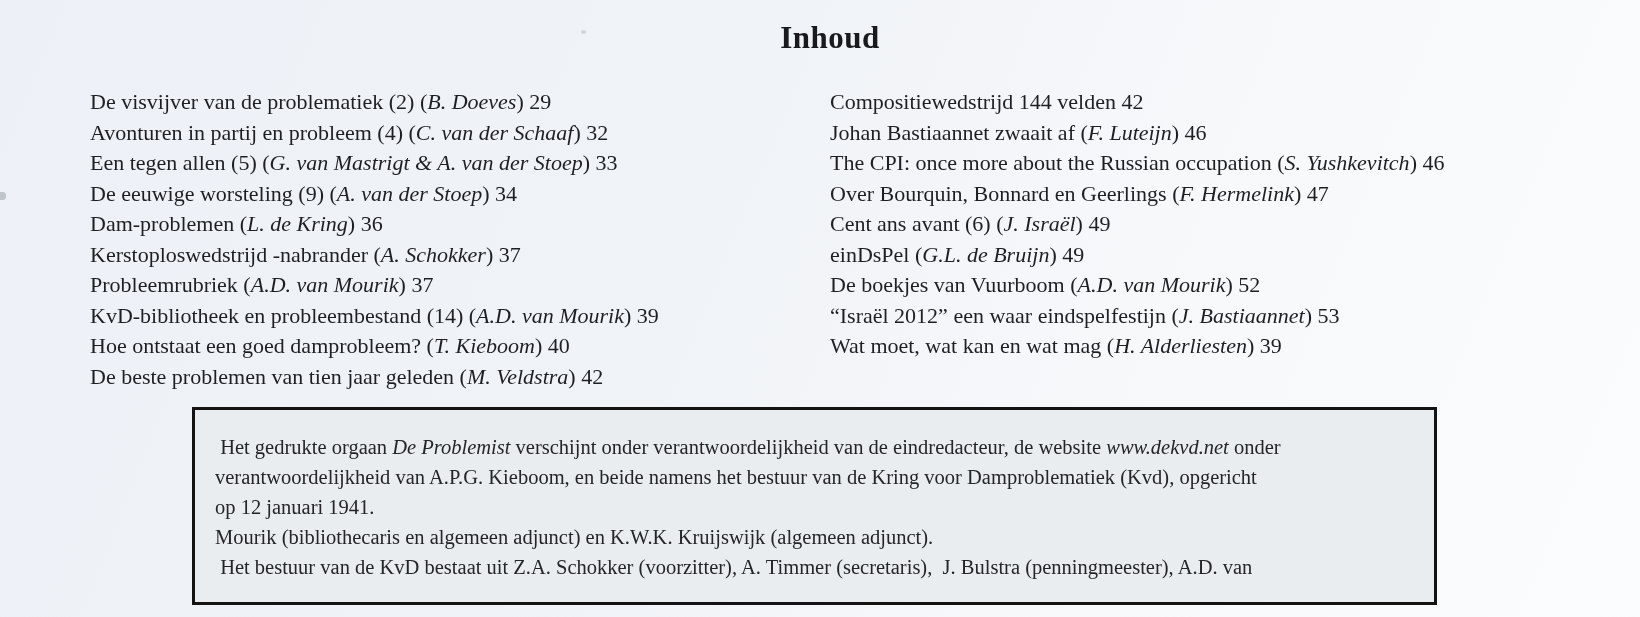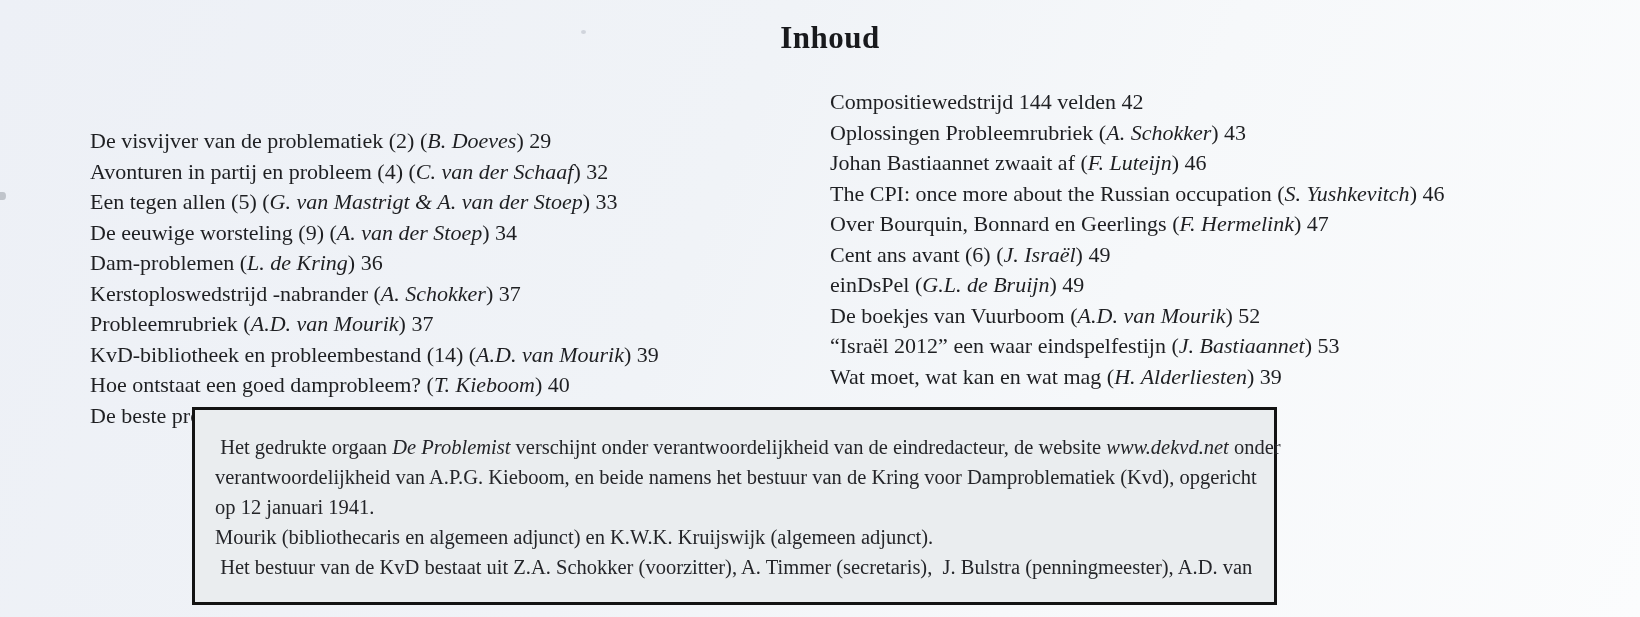--- a/index.html
+++ b/index.html
@@ -27,29 +27,29 @@
     color: #191a1d;
     padding-left: 20px;
   }
   .toc-column {
     position: absolute;
     top: 87px;
     font-size: 22px;
     line-height: 30.5px;
     white-space: nowrap;
   }
-  .toc-column.left  { left: 90px; margin-top: 39px;  }
+  .toc-column.left  { left: 90px;  }
   .toc-column.right { left: 830px; }
   .toc-entry { height: 30.5px; }
   .toc-entry i { font-style: italic; }
   .notice-box {
     position: absolute;
     left: 192px;
     top: 407px;
-    width: 1085px;
+    width: 1245px;
     height: 198px;
     box-sizing: border-box;
     border: 3px solid #131313;
     background: #eaedef;
     padding: 22px 18px 0 20px;
     font-size: 20.5px;
     line-height: 30px;
     color: #242529;
   }
   .notice-line { white-space: pre; height: 30px; }
@@ -87,21 +87,20 @@
     <div class="toc-entry"><span>De eeuwige worsteling (9)</span> (<i>A. van der Stoep</i>) <span>34</span></div>
     <div class="toc-entry"><span>Dam-problemen</span> (<i>L. de Kring</i>) <span>36</span></div>
     <div class="toc-entry"><span>Kerstoploswedstrijd -nabrander</span> (<i>A. Schokker</i>) <span>37</span></div>
     <div class="toc-entry"><span>Probleemrubriek</span> (<i>A.D. van Mourik</i>) <span>37</span></div>
     <div class="toc-entry"><span>KvD-bibliotheek en probleembestand (14)</span> (<i>A.D. van Mourik</i>) <span>39</span></div>
     <div class="toc-entry"><span>Hoe ontstaat een goed damprobleem?</span> (<i>T. Kieboom</i>) <span>40</span></div>
     <div class="toc-entry"><span>De beste problemen van tien jaar geleden</span> (<i>M. Veldstra</i>) <span>42</span></div>
   </div>
 <div class="toc-column right" id="toc-right">
     <div class="toc-entry"><span>Compositiewedstrijd 144 velden</span> <span>42</span></div>
-    <div class="toc-entry"><span>Oplossingen Probleemrubriek</span> (<i>A. Schokker</i>) <span>43</span></div>
     <div class="toc-entry"><span>Johan Bastiaannet zwaait af</span> (<i>F. Luteijn</i>) <span>46</span></div>
     <div class="toc-entry"><span>The CPI: once more about the Russian occupation</span> (<i>S. Yushkevitch</i>) <span>46</span></div>
     <div class="toc-entry"><span>Over Bourquin, Bonnard en Geerlings</span> (<i>F. Hermelink</i>) <span>47</span></div>
     <div class="toc-entry"><span>Cent ans avant (6)</span> (<i>J. Israël</i>) <span>49</span></div>
     <div class="toc-entry"><span>einDsPel</span> (<i>G.L. de Bruijn</i>) <span>49</span></div>
     <div class="toc-entry"><span>De boekjes van Vuurboom</span> (<i>A.D. van Mourik</i>) <span>52</span></div>
     <div class="toc-entry"><span>“Israël 2012” een waar eindspelfestijn</span> (<i>J. Bastiaannet</i>) <span>53</span></div>
     <div class="toc-entry"><span>Wat moet, wat kan en wat mag</span> (<i>H. Alderliesten</i>) <span>39</span></div>
   </div>
 

